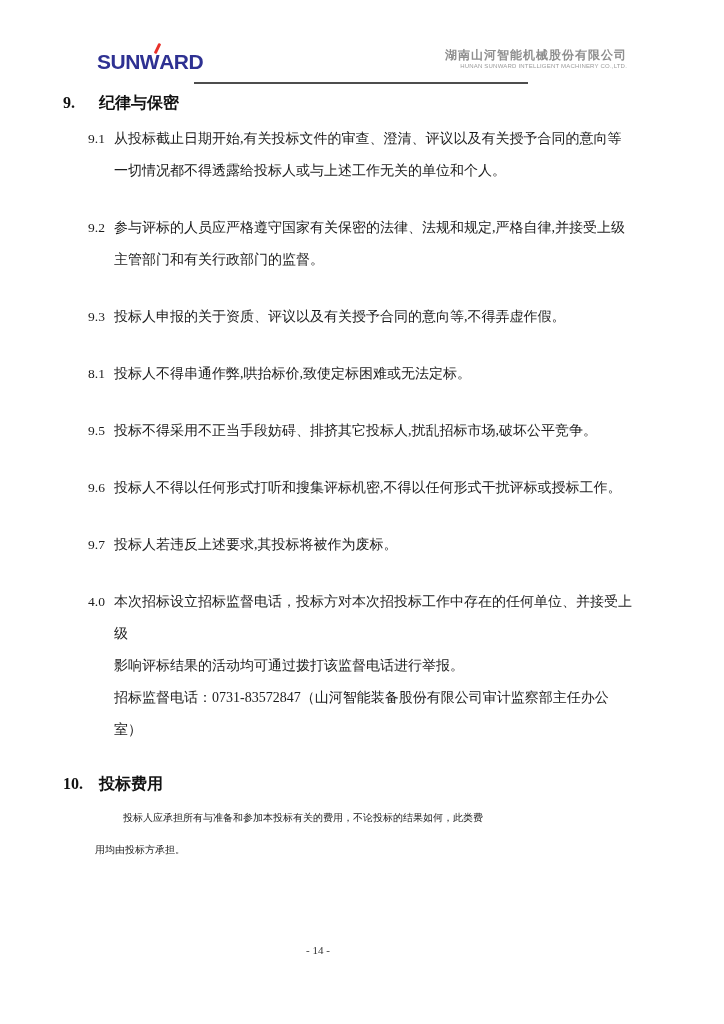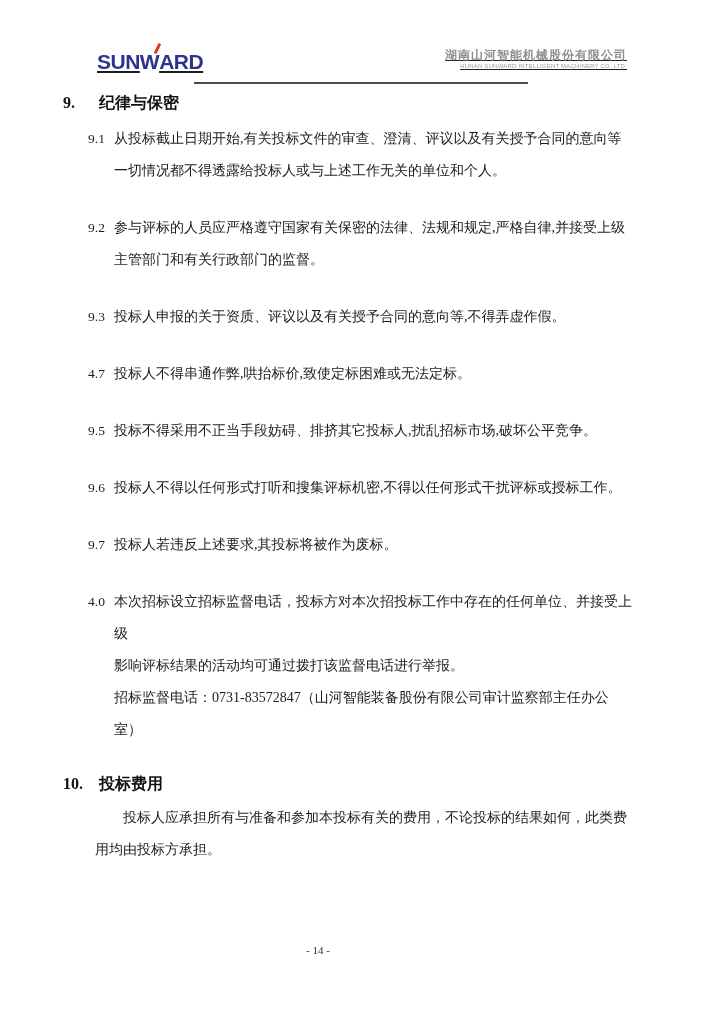--- a/index.html
+++ b/index.html
@@ -6,21 +6,21 @@
   body {
     width: 724px; height: 1024px;
     background: #ffffff;
     position: relative;
     overflow: hidden;
     font-family: "Liberation Serif", "DejaVu Serif", serif;
     color: #1c1c1c;
   }
   
   .header { padding: 46px 97px 0 97px; }
-  .header-row { display: flex; justify-content: space-between; align-items: flex-start; height: 32px; text-decoration: underline; }
+  .header-row { display: flex; justify-content: space-between; align-items: flex-start; height: 32px; }
   .logo {
     font-family: "Liberation Sans", sans-serif;
     font-weight: bold; font-size: 21px; letter-spacing: -0.5px;
     color: #2e3192; line-height: 26px; padding-top: 3px;
     white-space: nowrap;
   }
   .logo-w { position: relative; display: inline-block; }
   .logo-accent {
     position: absolute; top: -6px; right: 0px;
     width: 3px; height: 11px; background: #e8312a;
@@ -39,21 +39,21 @@
   }
   .section-heading .sec-num { width: 36px; flex: 0 0 auto; }
   .section-heading-2 { margin-top: 28px; }
 
   .items { margin: 10px 0 0 25px; font-size: 14px; }
   .item { display: flex; margin-bottom: 25px; font-family: Liberation Serif, serif; }
   .item-num { flex: 0 0 26px; line-height: 32px; font-size: 13.5px; }
   .item-text { flex: 1; line-height: 32px; }
   .item-line { min-height: 32px; }
 
-  .para { margin: 8px 0 0 32px; font-size: 14px; line-height: 32px; }
+  .para { margin: 8px 0 0 32px; font-size: 10px; line-height: 32px; }
   .para-line-1 { padding-left: 28px; }
 
   
   .footer {
     position: absolute; left: 0; top: 944px; width: 636px;
     text-align: center; font-size: 11px; color: #333;
     font-family: "Liberation Serif", "DejaVu Serif", serif;
   }
 </style>
 </head>
@@ -96,21 +96,21 @@
     </div>
 
     <div class="item">
       <div class="item-num">9.3</div>
       <div class="item-text">
         <div class="item-line">投标人申报的关于资质、评议以及有关授予合同的意向等,不得弄虚作假。</div>
       </div>
     </div>
 
     <div class="item">
-      <div class="item-num">4.7</div>
+      <div class="item-num">8.1</div>
       <div class="item-text">
         <div class="item-line">投标人不得串通作弊,哄抬标价,致使定标困难或无法定标。</div>
       </div>
     </div>
 
     <div class="item">
       <div class="item-num">9.5</div>
       <div class="item-text">
         <div class="item-line">投标不得采用不正当手段妨碍、排挤其它投标人,扰乱招标市场,破坏公平竞争。</div>
       </div>

